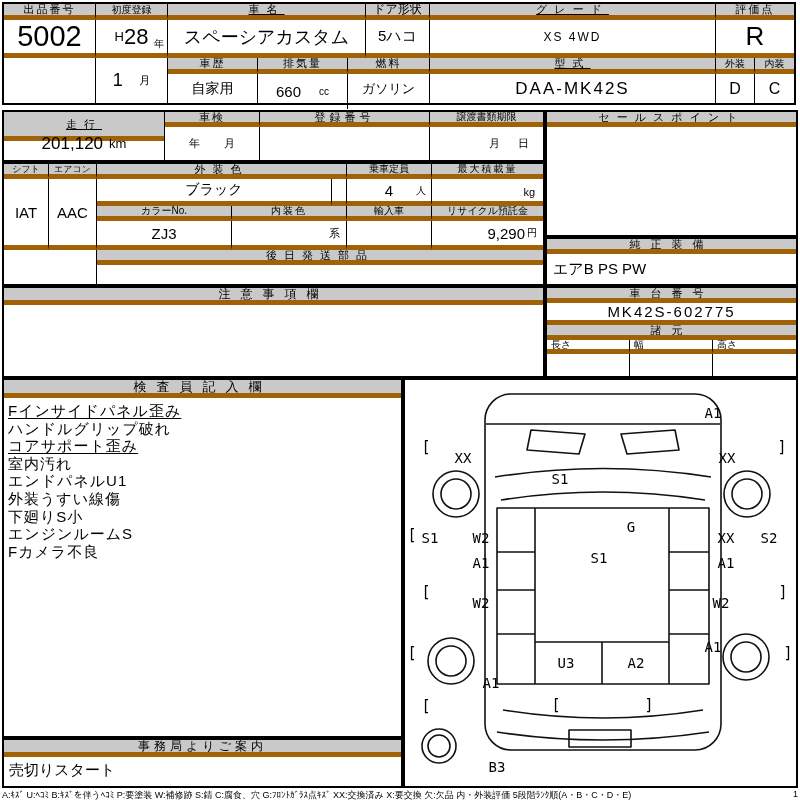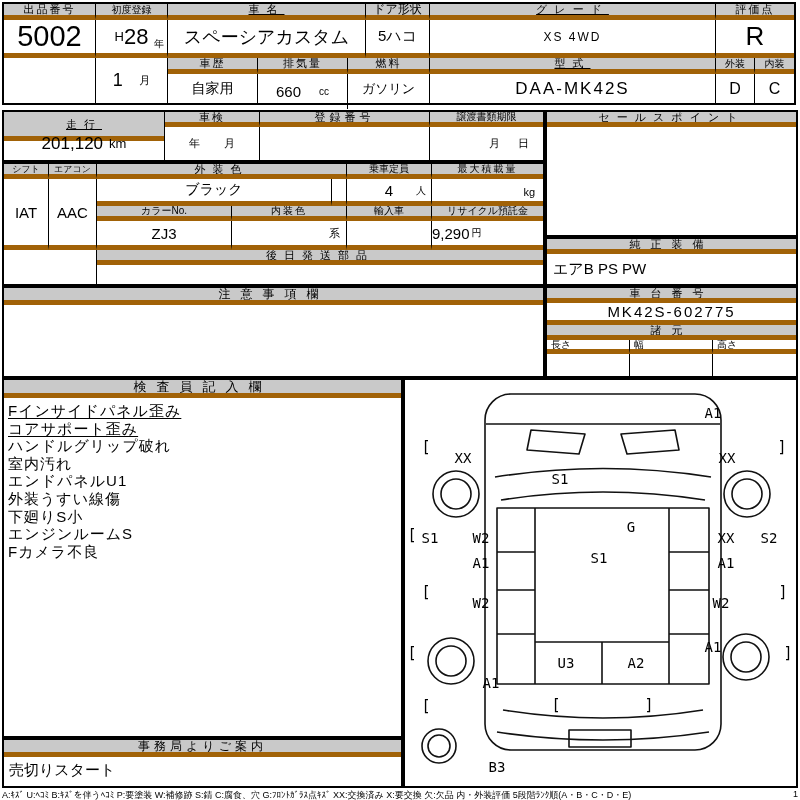--- a/index.html
+++ b/index.html
@@ -123,21 +123,21 @@
     <div class="cell hd br bb" style="left:93px;top:42px;width:135px;height:15px;font-size:10px">カラーNo.</div>
     <div class="cell br bb" style="left:93px;top:57px;width:135px;height:29px;font-size:15px">ZJ3</div>
 
     <div class="cell hd br bb ls1" style="left:228px;top:42px;width:115px;height:15px;font-size:10px">内装色</div>
     <div class="cell br bb" style="left:228px;top:57px;width:115px;height:29px;justify-content:flex-end;padding-right:6px;font-size:11px">系</div>
 
     <div class="cell hd br bb" style="left:343px;top:42px;width:85px;height:15px;font-size:10px">輸入車</div>
     <div class="cell br bb" style="left:343px;top:57px;width:85px;height:29px"></div>
 
     <div class="cell hd bb" style="left:428px;top:42px;width:111px;height:15px;font-size:10px">リサイクル預託金</div>
-    <div class="cell bb" style="left:428px;top:57px;width:111px;height:29px;justify-content:flex-start;padding-right:6px;gap:2px">
+    <div class="cell bb" style="left:428px;top:57px;width:111px;height:29px;justify-content:flex-end;padding-right:6px;gap:2px">
       <span style="font-size:15px">9,290</span>
       <span style="font-size:10px">円</span>
     </div>
 
     <div class="cell hd bb ls3" style="left:93px;top:86px;width:446px;height:15px">後日発送部品</div>
     <div class="cell" style="left:93px;top:101px;width:446px;height:19px"></div>
   </div>
 
   <div class="sec" style="left:2px;top:286px;width:543px;height:92px">
     <div class="cell hd bb ls4" style="left:0;top:0;width:539px;height:17px;font-size:12px">注意事項欄</div>
@@ -161,22 +161,22 @@
     <div class="cell bb left" style="left:166px;top:52px;width:83px;height:14px;padding-left:4px;font-size:10px">高さ</div>
     <div class="cell br" style="left:0;top:66px;width:83px;height:22px"></div>
     <div class="cell br" style="left:83px;top:66px;width:83px;height:22px"></div>
     <div class="cell" style="left:166px;top:66px;width:83px;height:22px"></div>
   </div>
 
   <div class="sec" style="left:2px;top:378px;width:401px;height:360px">
     <div class="cell hd bb ls4" style="left:0;top:0;width:397px;height:18px;font-size:13px">検査員記入欄</div>
     <div class="insp-list" id="insp-list">
         <div class="insp-item u">Fインサイドパネル歪み</div>
+        <div class="insp-item">ハンドルグリップ破れ</div>
         <div class="insp-item u">コアサポート歪み</div>
-        <div class="insp-item">ハンドルグリップ破れ</div>
         <div class="insp-item">室内汚れ</div>
         <div class="insp-item">エンドパネルU1</div>
         <div class="insp-item">外装うすい線傷</div>
         <div class="insp-item">下廻りS小</div>
         <div class="insp-item">エンジンルームS</div>
         <div class="insp-item">Fカメラ不良</div>
       </div>
   </div>
 
   <div class="sec" style="left:2px;top:738px;width:401px;height:50px">

